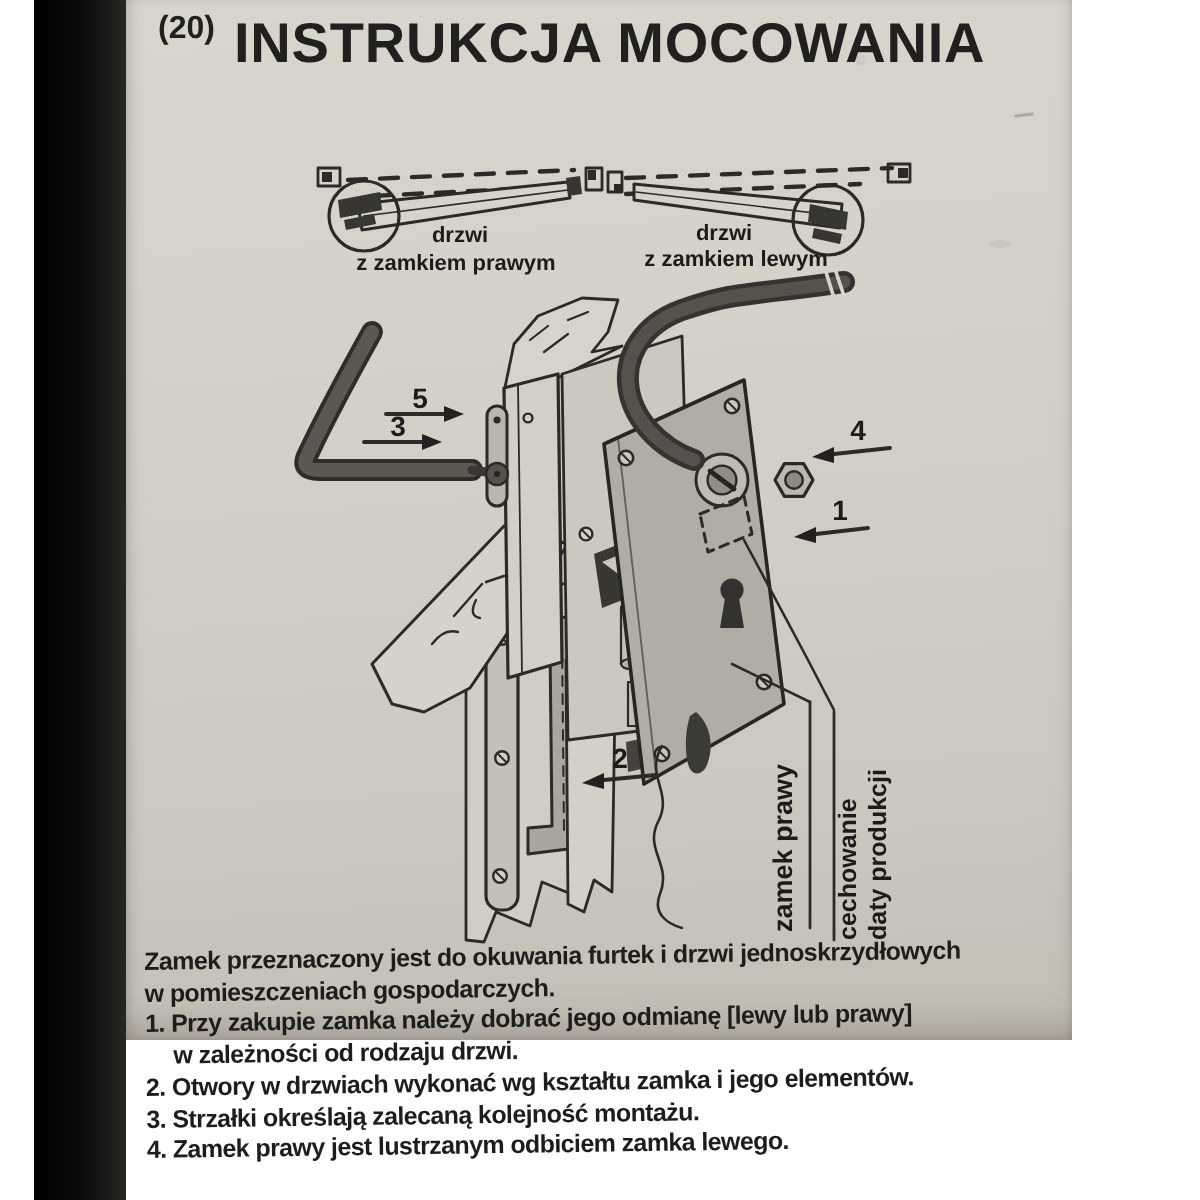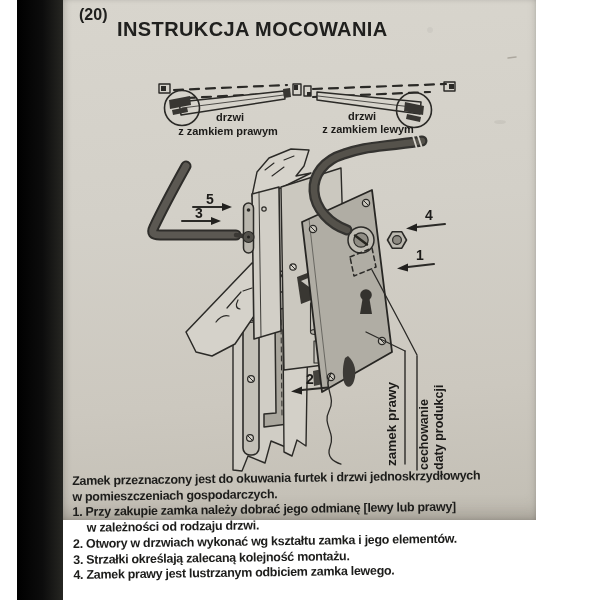--- a/index.html
+++ b/index.html
@@ -9,21 +9,21 @@
   body{width:600px;height:600px;font-family:"Liberation Sans",sans-serif;}
   .stage{position:relative;width:600px;height:600px;overflow:hidden;background:var(--background);}
   .strip-left{position:absolute;left:17px;top:0;width:46px;height:600px;
     background:linear-gradient(90deg,#000 0%,#0c0c0c 55%,#262622 100%);}
   .paper{position:absolute;left:63px;top:0;width:473px;height:520px;
     background:linear-gradient(176deg,#d8d5cd 0%,#d3d0c8 40%,#ccc8bf 75%,#c2beb4 100%);
     box-shadow:inset 0 -16px 20px -12px rgba(60,50,40,.3),
                inset 3px 0 8px -4px rgba(0,0,0,.28),
                inset -3px 0 6px -4px rgba(0,0,0,.22);text-decoration:underline;}
   .hdr-no{position:absolute;left:16px;top:6px;font-size:16px;font-weight:bold;color:var(--ink);}
-  .hdr-title{position:absolute;left:54px;top:18px;font-size:20px;font-weight:bold;
+  .hdr-title{position:absolute;left:54px;top:6px;font-size:28px;font-weight:bold;
     letter-spacing:.4px;color:var(--ink);white-space:nowrap;}
   .hdr-sub1,.hdr-sub2{position:absolute;left:12px;width:448px;text-align:center;
     font-size:14px;font-weight:bold;letter-spacing:.4px;color:var(--ink);white-space:nowrap;}
   .hdr-sub1{top:31px;}
   .hdr-sub2{top:47px;}
   .notes{position:absolute;left:9px;top:474px;font-size:12.5px;font-weight:bold;
     letter-spacing:-.3px;line-height:15.7px;color:#1d1d1b;white-space:nowrap;
     transform:rotate(-.8deg);transform-origin:0 0;}
   .notes .ind{padding-left:14px;}
   svg.diagram{position:absolute;left:0;top:0;width:600px;height:600px;pointer-events:none;}

